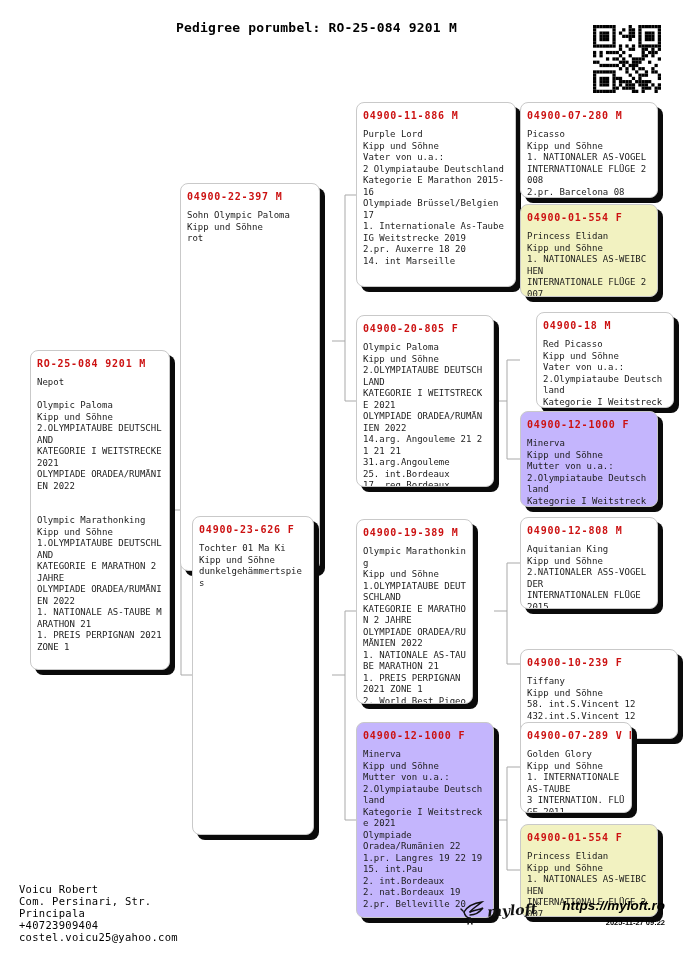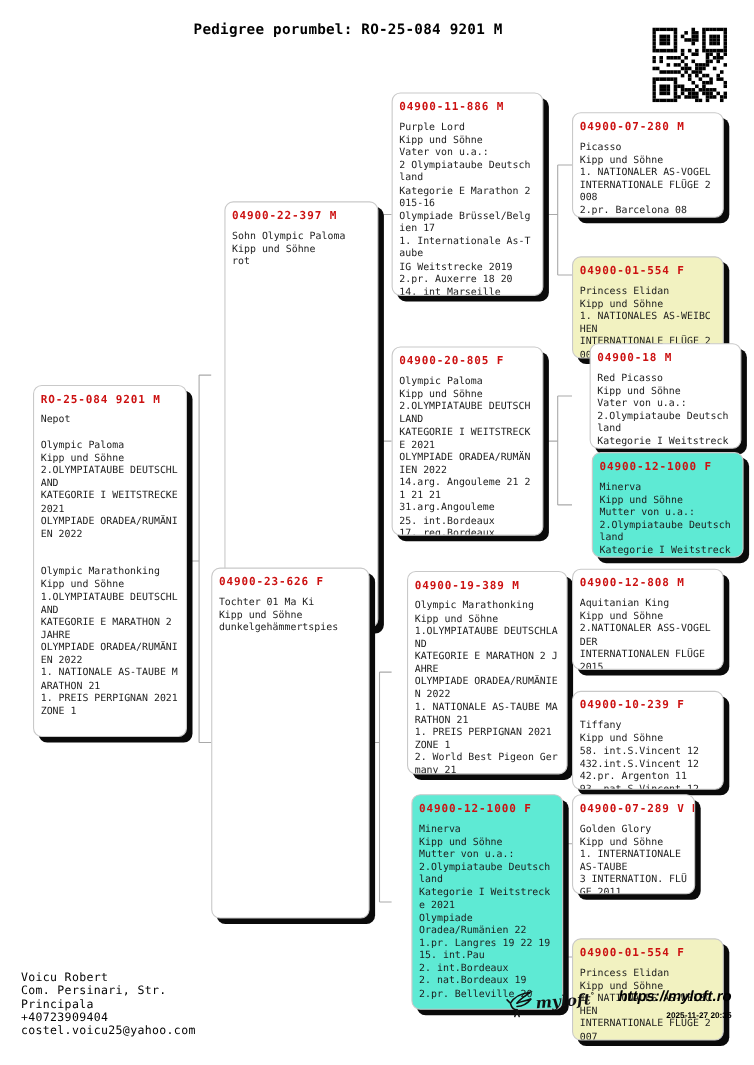--- a/index.html
+++ b/index.html
@@ -12,22 +12,22 @@
     font-size:13px;font-weight:bold;letter-spacing:.2px;color:#000;
     white-space:nowrap;
   }
   #connectors{position:absolute;left:0;top:0;z-index:0;}
   .pbox{
     position:absolute;z-index:1;box-sizing:border-box;
     background:#fff;border:1px solid #c9c9c9;border-radius:8px;
     box-shadow:5px 5px 0 #0a0a0a;
     padding:7px 6px 0 6px;overflow:hidden;
   }
-  .pbox.yellow{background:#f2f2c1;margin-top:29px;}
-  .pbox.pink{background:#5eead4;margin-left:18px;}
+  .pbox.yellow{background:#f2f2c1;}
+  .pbox.pink{background:#c4b5fd;}
   .ring{
     color:#cc1111;font-weight:bold;font-size:10px;letter-spacing:.8px;
     margin-bottom:8px;white-space:nowrap;
   }
   .pbody{
     font-size:9px;line-height:11.5px;color:#1c1c1c;
     white-space:pre-wrap;word-break:break-all;
   }
   .contact{
     position:absolute;left:19px;top:883px;z-index:1;
@@ -307,34 +307,34 @@
 
 Olympic Marathonking
 Kipp und Söhne
 1.OLYMPIATAUBE DEUTSCHLAND
 KATEGORIE E MARATHON 2 JAHRE
 OLYMPIADE ORADEA/RUMÄNIEN 2022
 1. NATIONALE AS-TAUBE MARATHON 21
 1. PREIS PERPIGNAN 2021 ZONE 1</div>
 </div>
 
-<div class="pbox" style="left:204px;top:183px;width:140px;height:388px">
+<div class="pbox" style="left:180px;top:183px;width:140px;height:388px">
   <div class="ring">04900-22-397 M</div>
   <div class="pbody">Sohn Olympic Paloma
 Kipp und Söhne
 rot</div>
 </div>
-<div class="pbox" style="left:192px;top:516px;width:144px;height:319px">
+<div class="pbox" style="left:192px;top:516px;width:122px;height:319px">
   <div class="ring">04900-23-626 F</div>
   <div class="pbody">Tochter 01 Ma Ki
 Kipp und Söhne
 dunkelgehämmertspies</div>
 </div>
 
-<div class="pbox" style="left:356px;top:84px;width:138px;height:185px">
+<div class="pbox" style="left:356px;top:102px;width:160px;height:185px">
   <div class="ring">04900-11-886 M</div>
   <div class="pbody">Purple Lord
 Kipp und Söhne
 Vater von u.a.:
 2 Olympiataube Deutschland
 Kategorie E Marathon 2015-16
 Olympiade Brüssel/Belgien 17
 1. Internationale As-Taube
 IG Weitstrecke 2019
 2.pr. Auxerre 18 20
@@ -346,21 +346,21 @@
 Kipp und Söhne
 2.OLYMPIATAUBE DEUTSCHLAND
 KATEGORIE I WEITSTRECKE 2021
 OLYMPIADE ORADEA/RUMÄNIEN 2022
 14.arg. Angouleme 21 21 21 21
 31.arg.Angouleme
 25. int.Bordeaux
 17. reg.Bordeaux
 1.246 p</div>
 </div>
-<div class="pbox" style="left:370px;top:519px;width:146px;height:185px">
+<div class="pbox" style="left:356px;top:519px;width:117px;height:185px">
   <div class="ring">04900-19-389 M</div>
   <div class="pbody">Olympic Marathonking
 Kipp und Söhne
 1.OLYMPIATAUBE DEUTSCHLAND
 KATEGORIE E MARATHON 2 JAHRE
 OLYMPIADE ORADEA/RUMÄNIEN 2022
 1. NATIONALE AS-TAUBE MARATHON 21
 1. PREIS PERPIGNAN 2021 ZONE 1
 2. World Best Pigeon Germany 21</div>
 </div>
@@ -411,21 +411,21 @@
 2.Olympiataube Deutschland
 Kategorie I Weitstrecke 2021</div>
 </div>
 <div class="pbox" style="left:520px;top:517px;width:138px;height:92px">
   <div class="ring">04900-12-808 M</div>
   <div class="pbody">Aquitanian King
 Kipp und Söhne
 2.NATIONALER ASS-VOGEL DER
 INTERNATIONALEN FLÜGE 2015</div>
 </div>
-<div class="pbox" style="left:520px;top:628px;width:138px;height:90px">
+<div class="pbox" style="left:520px;top:649px;width:158px;height:90px">
   <div class="ring">04900-10-239 F</div>
   <div class="pbody">Tiffany
 Kipp und Söhne
 58. int.S.Vincent 12
 432.int.S.Vincent 12
 42.pr. Argenton 11
 93. nat.S.Vincent 12</div>
 </div>
 <div class="pbox" style="left:520px;top:722px;width:112px;height:91px">
   <div class="ring">04900-07-289 V M</div>
@@ -452,14 +452,14 @@
   <svg class="bird" width="26" height="30" viewBox="0 0 26 30">
     <g fill="none" stroke="#111" stroke-width="1.4" stroke-linecap="round">
       <path d="M4 14 C7 9, 14 5, 22 4 C17 8, 13 10, 10 14"></path>
       <path d="M10 14 C14 12, 19 12, 23 10 C19 15, 14 17, 10 17"></path>
       <path d="M4 14 C5 18, 7 20, 10 20 L8 26 M10 20 L12 26"></path>
       <path d="M3 13 L1 11"></path>
     </g>
   </svg>
   <span class="brand-script"><span>myloft</span><span class="brand-sup">°</span></span>
   <a class="brand-url" href="#">https://myloft.ro</a>
-  <div class="brand-ts">2025-11-27 20:35</div>
+  <div class="brand-ts">2025-11-27 09:22</div>
 </div>
 
 </body></html>

